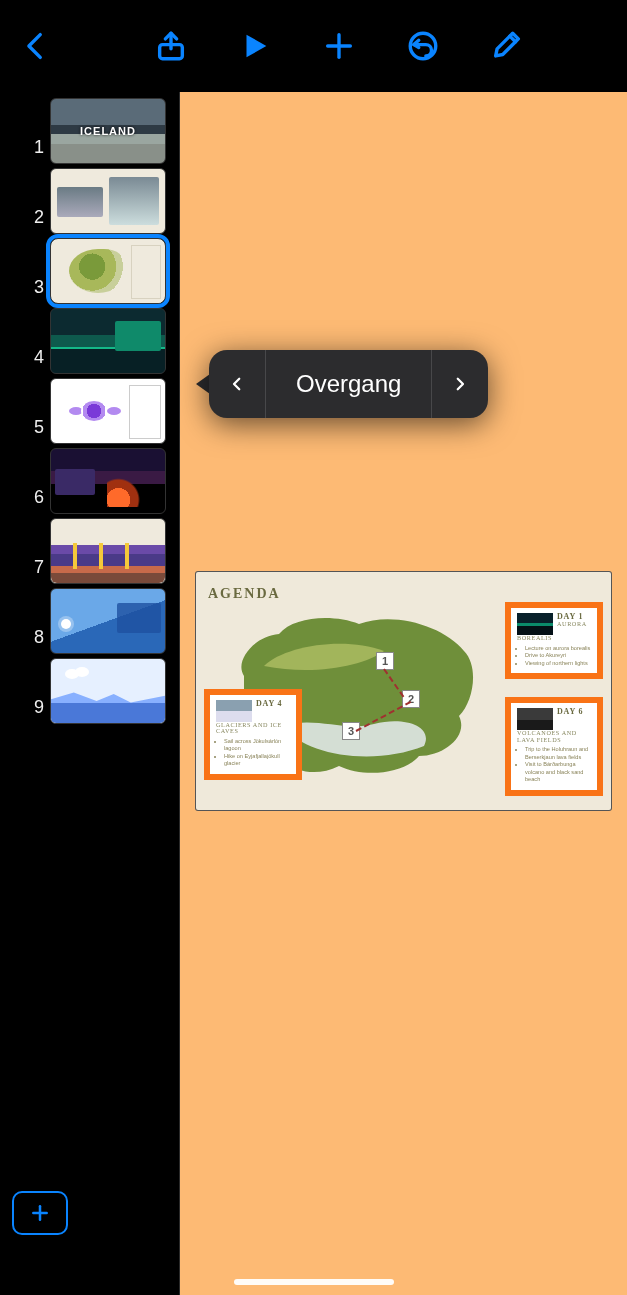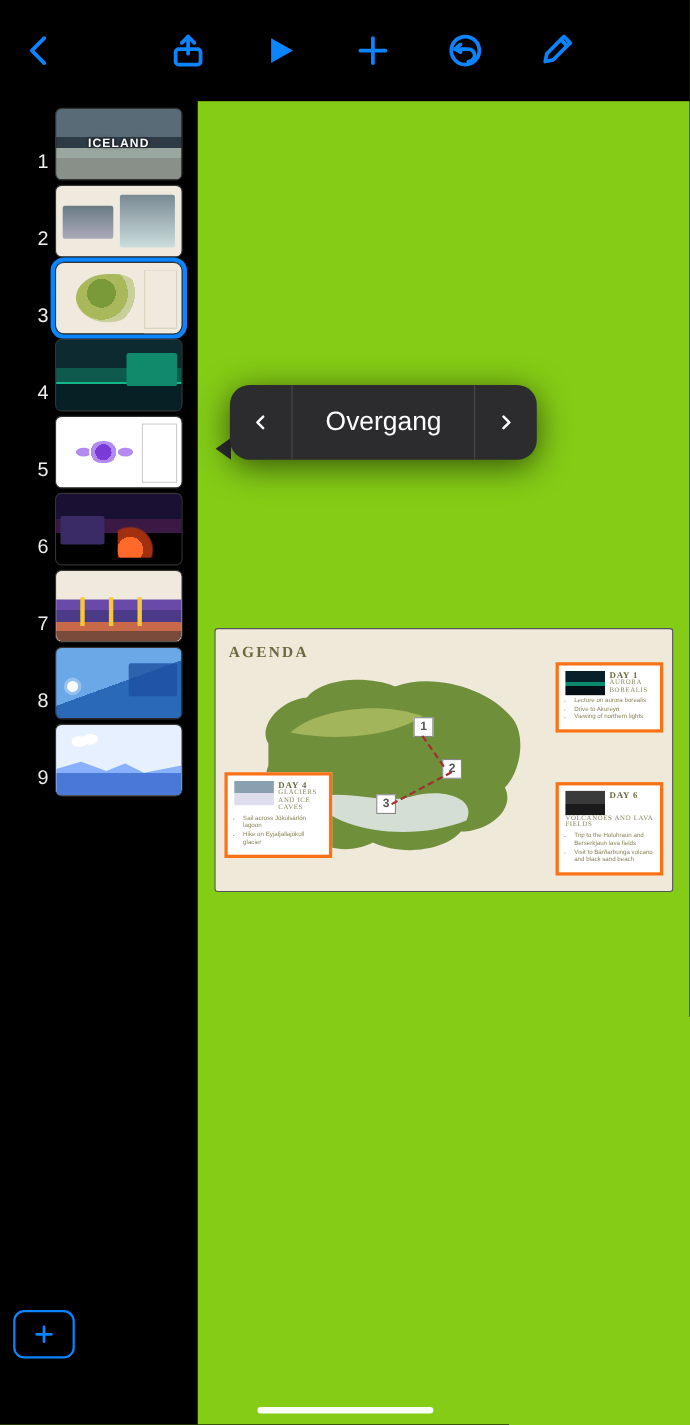--- a/index.html
+++ b/index.html
@@ -51,44 +51,44 @@
   .th8 { background: linear-gradient(160deg,#6aa8e8 0 50%, #2a68b8 50% 100%); }
   .th8::before { content:""; position:absolute; left:10px; top:30px; width:10px; height:10px; background:#fff; border-radius:50%; box-shadow: 0 0 0 3px rgba(255,255,255,.3); }
   .th8::after { content:""; position:absolute; right:4px; top:14px; width:44px; height:30px; background:rgba(30,80,160,.8); border-radius:2px; }
   .th9 { background:#e6f0ff; }
   .th9::before { content:""; position:absolute; left:0; bottom:0; width:100%; height:34px; background: linear-gradient(180deg,#88b0ff 0 40%, #4a78d8 40% 100%); clip-path: polygon(0 30%, 20% 10%, 40% 35%, 55% 15%, 70% 40%, 100% 20%, 100% 100%, 0 100%); }
   .th9::after { content:""; position:absolute; left:14px; top:10px; width:14px; height:10px; background:#fff; border-radius:50%; box-shadow: 10px -2px 0 0 #fff; }
 
   .add-slide { margin: 0 0 60px 12px; width:56px; height:44px; border:2.5px solid #0a84ff; border-radius:10px; display:flex; align-items:center; justify-content:center; color:#0a84ff; font-size:26px; }
 
   
-  .canvas { flex:1; position:relative; background:#84cc16; }
+  .canvas { flex:1; position:relative; background:#fdba74; }
   .slide-preview { position:absolute; left:16px; right:16px; top:480px; height:238px; background:#efe9da; border-radius:2px; box-shadow: 0 0 0 1px #555; padding:14px 12px 12px 12px; overflow:hidden; }
   .agenda-title { font-size:14px; letter-spacing:2px; color:#6a6a40; font-weight:600; margin-bottom:6px; font-family: Georgia, serif; }
 
   .map { position:absolute; left:28px; top:34px; width:260px; height:180px; }
   .map svg { width:100%; height:100%; }
   .pin { position:absolute; width:18px; height:18px; background:#fff; border:1px solid #888; font-size:11px; color:#555; display:flex; align-items:center; justify-content:center; font-weight:700; }
   .route { position:absolute; border-top:2px dashed #a03030; transform-origin: left center; }
 
-  .card { position:absolute; background:#fff; border:3px solid #f97316; padding:5px 6px 6px 6px; font-size:7px; color:#7a744a; width:98px; }
+  .card { position:absolute; background:#fff; border:6px solid #f97316; padding:5px 6px 6px 6px; font-size:7px; color:#7a744a; width:98px; }
   .card .cimg { width:36px; height:22px; float:left; margin-right:4px; background:#2a5a70; }
   .card .chead { font-size:8px; letter-spacing:.8px; font-weight:700; line-height:1.05; color:#6a6a40; font-family: Georgia, serif; }
   .card .csub { font-size:6.2px; letter-spacing:.6px; line-height:1.05; color:#888860; font-family: Georgia, serif; }
   .card ul { clear:both; margin-top:3px; padding-left:8px; }
   .card ul li { font-size:5.6px; line-height:1.35; color:#8a845a; }
   .card.c1 { right:8px; top:30px; }
   .card.c1 .cimg { background:linear-gradient(180deg,#08202a 0 45%,#0a8a6a 45% 60%,#041016 60% 100%); }
   .card.c2 { right:8px; bottom:14px; }
   .card.c2 .cimg { background:linear-gradient(180deg,#3a3a3a 0 55%,#1a1a1a 55% 100%); }
   .card.c3 { left:8px; bottom:30px; }
   .card.c3 .cimg { background:linear-gradient(180deg,#8aa0b0 0 50%,#dde 50% 100%); }
 
   
-  .popover-wrap { position:absolute; left:196px; top:258px; display:flex; align-items:flex-end; }
+  .popover-wrap { position:absolute; left:196px; top:258px; display:flex; align-items:center; }
   .popover { background:#2c2c2e; border-radius:18px; height:68px; display:flex; align-items:stretch; overflow:hidden; box-shadow: 0 6px 30px rgba(0,0,0,.6); }
   .popover .seg { display:flex; align-items:center; justify-content:center; color:#fff; }
   .popover .arrow { width:56px; }
   .popover .arrow svg { width:18px; height:18px; stroke:#fff; stroke-width:3; fill:none; stroke-linecap:round; stroke-linejoin:round; }
   .popover .divider { width:1px; background:#48484a; }
   .popover .label { padding:0 30px; font-size:24px; }
   .popover-tip { width:0; height:0; border-top:10px solid transparent; border-bottom:10px solid transparent; border-right:14px solid #2c2c2e; margin-right:-1px; }
 
   
   .home-indicator { position:absolute; bottom:10px; left:50%; transform:translateX(-50%); width:160px; height:6px; background:#fff; border-radius:3px; opacity:.95; }

